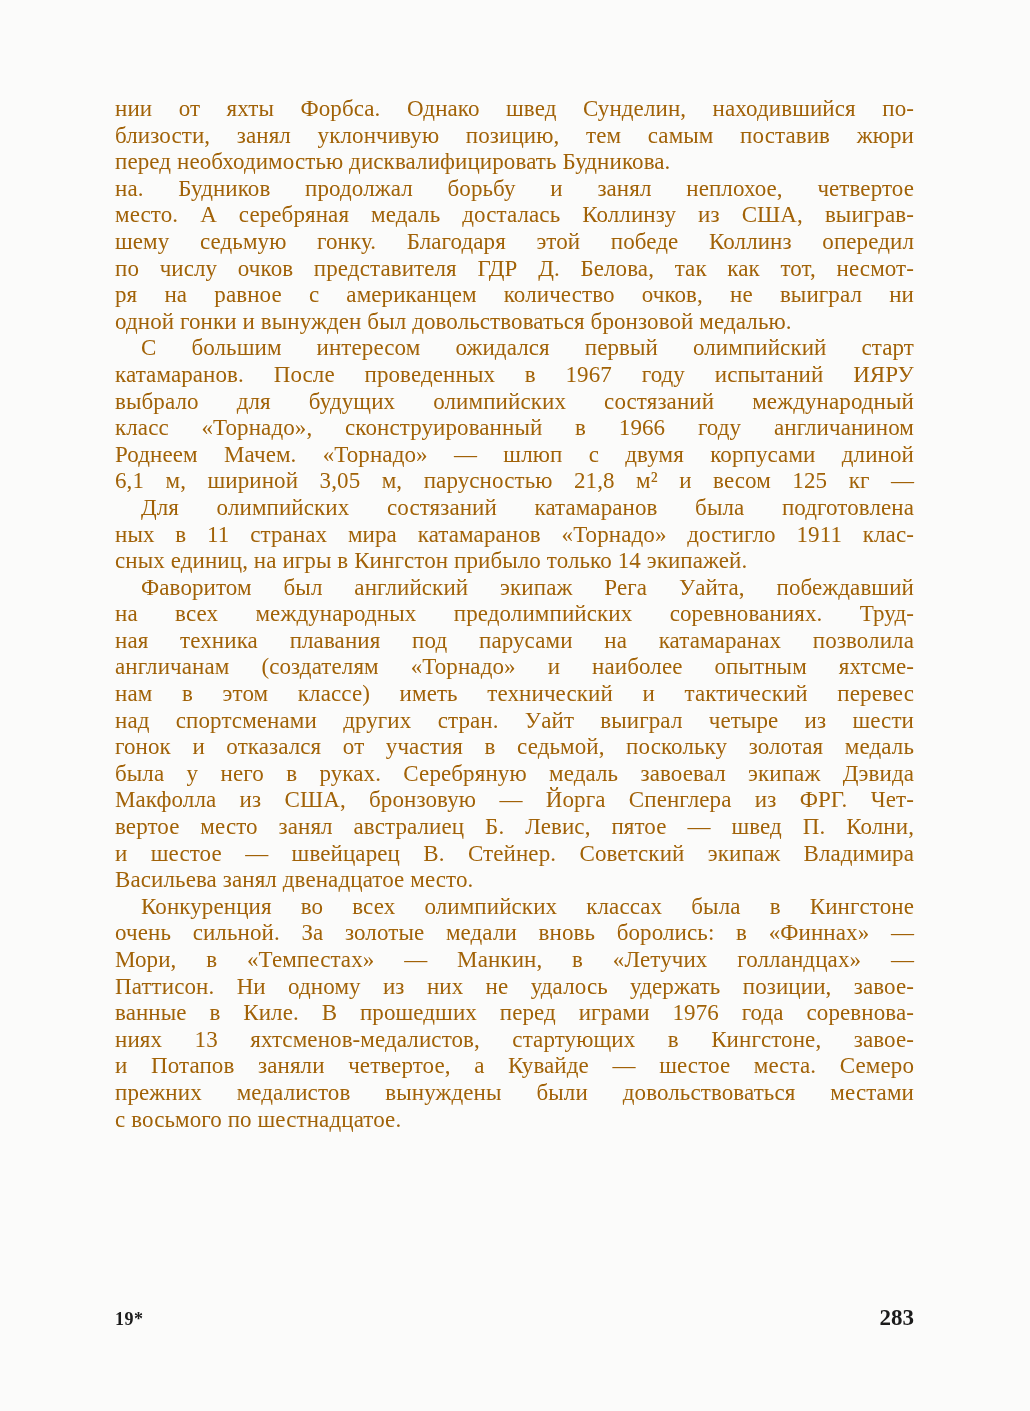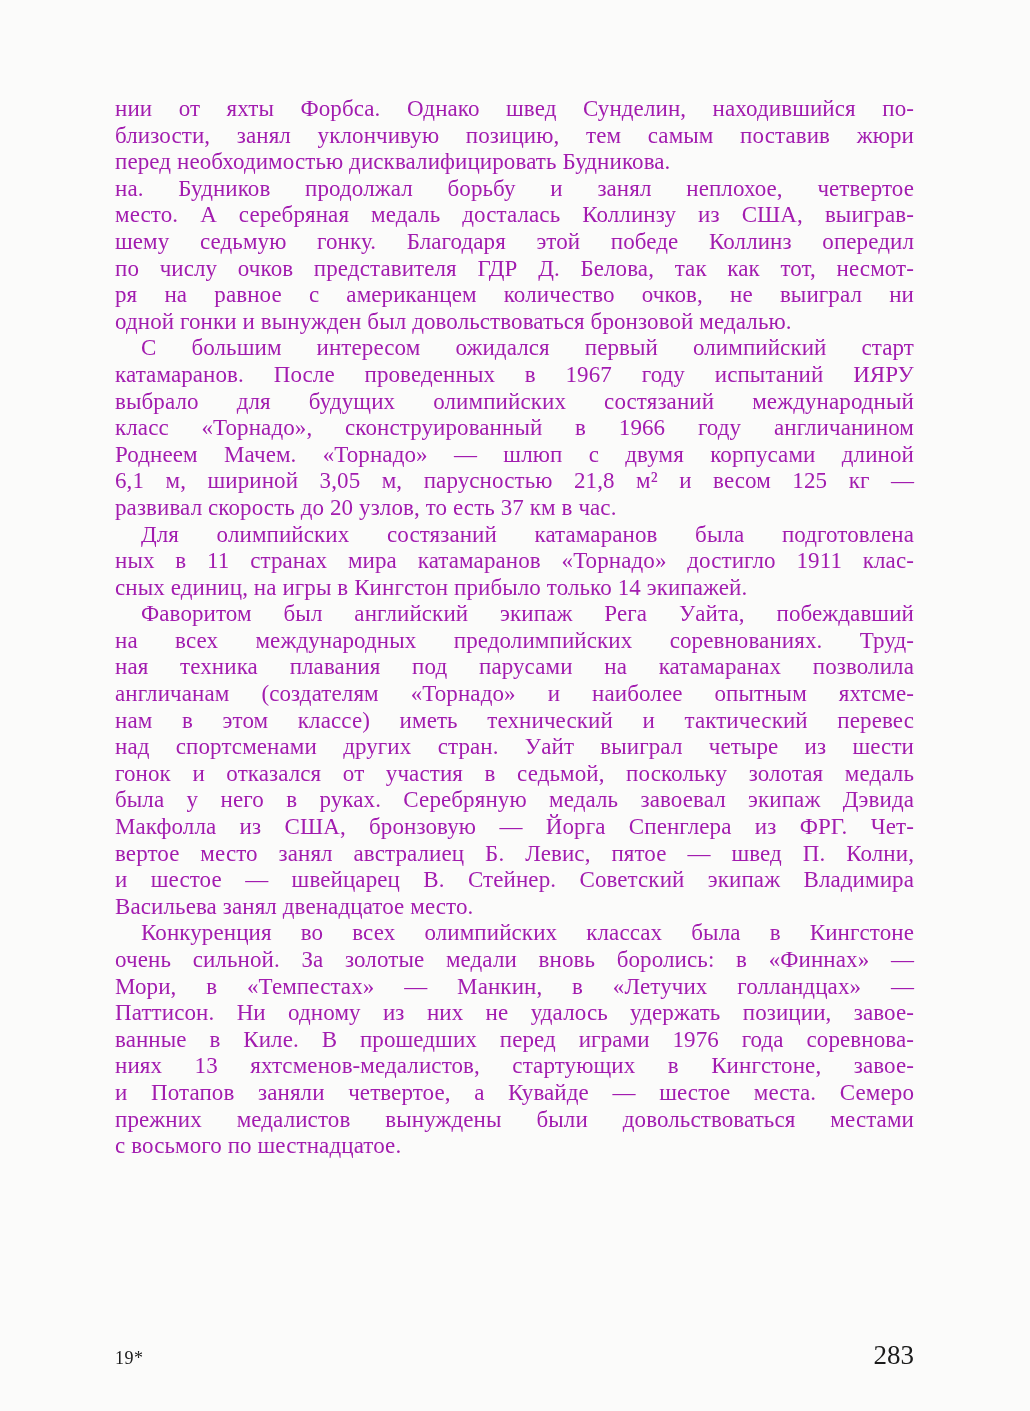--- a/index.html
+++ b/index.html
@@ -14,21 +14,21 @@
   .page {
     position: absolute;
     inset: 0;
     background: #fbfbfa;
   }
   .text-block {
     position: absolute;
     left: 115px;
     top: 96px;
     width: 799px;
-    color: #a21caf;
+    color: #a16207;
   }
   .para {
     margin: 0;
     padding: 0;
     font-size: 23px;
     line-height: 26.6px;
     letter-spacing: 0.1px;
   }
   .line {
     display: block;
@@ -43,28 +43,28 @@
   }
   .page-footer {
     position: absolute;
     left: 115px;
     top: 1305px;
     width: 799px;
     display: flex;
     justify-content: space-between;
     align-items: baseline;
     color: #1b1b1b;
+    font-weight: bold;
   }
   .footer-left {
     font-size: 18px;
     letter-spacing: 0.5px;
   }
   .footer-right {
-    font-size: 27px;
-    margin-top: 35px;
+    font-size: 23px;
   }
 </style>
 </head>
 <body>
 
 <div class="page">
   <main class="text-block">
       <p class="para">
         <span class="line first">нии от яхты Форбса. Однако швед Сунделин, находившийся по-</span>
         <span class="line">близости, занял уклончивую позицию, тем самым поставив жюри</span>
@@ -78,21 +78,20 @@
         <span class="line">ря на равное с американцем количество очков, не выиграл ни</span>
         <span class="line last">одной гонки и вынужден был довольствоваться бронзовой медалью.</span>
       </p>
       <p class="para indent">
         <span class="line first">С большим интересом ожидался первый олимпийский старт</span>
         <span class="line">катамаранов. После проведенных в 1967 году испытаний ИЯРУ</span>
         <span class="line">выбрало для будущих олимпийских состязаний международный</span>
         <span class="line">класс «Торнадо», сконструированный в 1966 году англичанином</span>
         <span class="line">Роднеем Мачем. «Торнадо» — шлюп с двумя корпусами длиной</span>
         <span class="line">6,1 м, шириной 3,05 м, парусностью 21,8 м² и весом 125 кг —</span>
-        <span class="line last">развивал скорость до 20 узлов, то есть 37 км в час.</span>
       </p>
       <p class="para indent">
         <span class="line first">Для олимпийских состязаний катамаранов была подготовлена</span>
         <span class="line">ных в 11 странах мира катамаранов «Торнадо» достигло 1911 клас-</span>
         <span class="line last">сных единиц, на игры в Кингстон прибыло только 14 экипажей.</span>
       </p>
       <p class="para indent">
         <span class="line first">Фаворитом был английский экипаж Рега Уайта, побеждавший</span>
         <span class="line">на всех международных предолимпийских соревнованиях. Труд-</span>
         <span class="line">ная техника плавания под парусами на катамаранах позволила</span>

